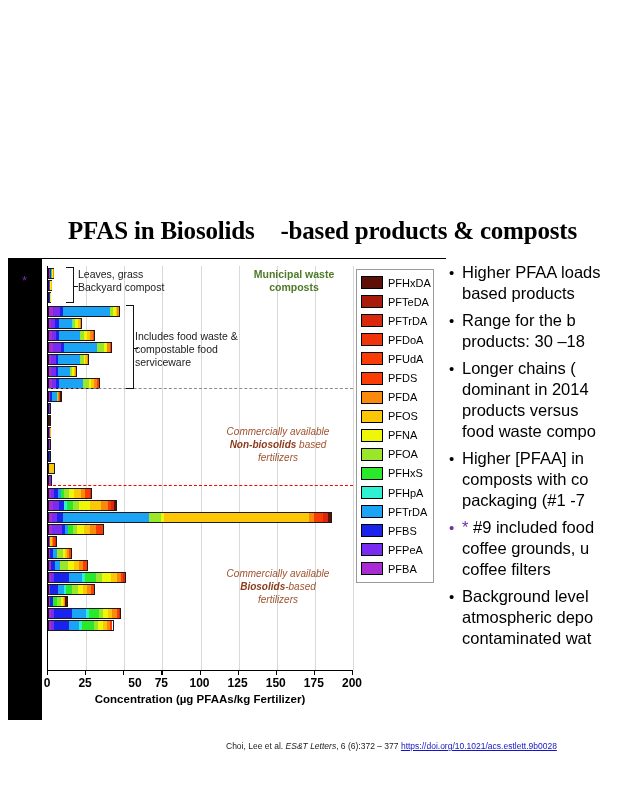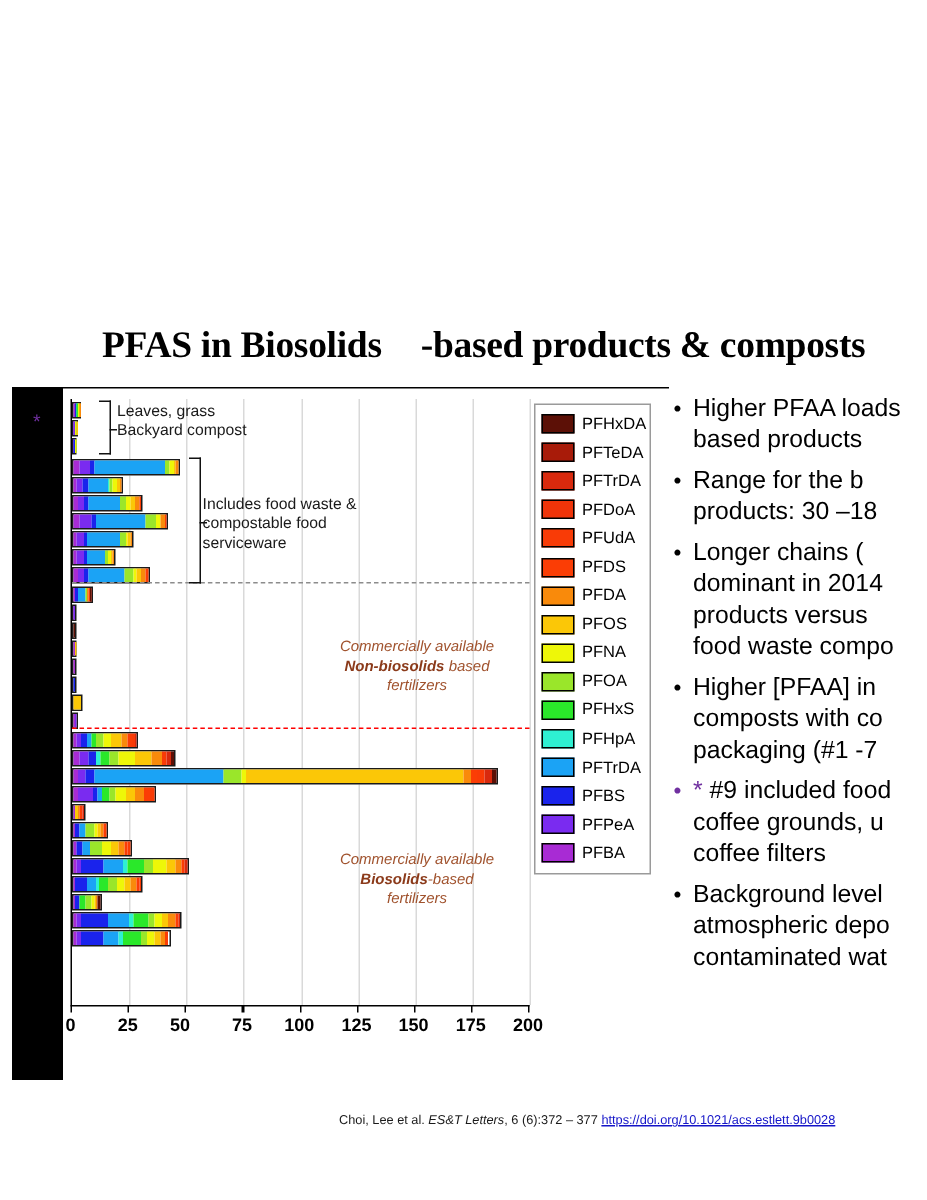--- a/index.html
+++ b/index.html
@@ -544,32 +544,37 @@
       <div class="dashline red" style="top: 219px;"></div>
       <div class="bracket" style="left: 18px; top: 1px; width: 8px; height: 36px;">
         <div class="nub" style="top: 18px;"></div>
       </div>
       <div class="bracket" style="left: 78px; top: 39px; width: 8px; height: 84px;">
         <div class="nub" style="top: 42px;"></div>
       </div>
     </div>
 
   <div id="xaxis"></div>
+  <div id="xaxis-title">Concentration (µg PFAAs/kg Fertilizer)</div>
 
   <div class="annot" id="annot-leaves">
     <div>Leaves, grass</div>
     <div>Backyard compost</div>
   </div>
 
   <div class="annot" id="annot-food">
     <div>Includes food waste &amp;</div>
     <div>compostable food</div>
     <div>serviceware</div>
   </div>
 
+  <div id="annot-muni">
+    <div>Municipal waste</div>
+    <div>composts</div>
+  </div>
 
   <div class="annot-comm" id="annot-nonbio">
     <div>Commercially available</div>
     <div><b>Non-biosolids</b><span> based</span></div>
     <div>fertilizers</div>
   </div>
 
   <div class="annot-comm" id="annot-bio">
     <div>Commercially available</div>
     <div><b>Biosolids</b><span>-based</span></div>
@@ -683,21 +688,21 @@
 
   <div id="cites">
       <div><span>Choi,</span><span> </span><span>Lee  et al.</span><span> </span><span class="it">ES&amp;T Letters</span><span>, 6 (6):372</span><span> </span><span>– 377</span><span>  </span><span class="lnk">https://doi.org/10.1021/acs.estlett.9b0028</span></div>
     </div>
 
 <div class="tick" style="left: 47px;"></div>
     <div class="ticklabel" style="left: 47px;">0</div>
     <div class="tick" style="left: 85.125px;"></div>
     <div class="ticklabel" style="left: 85.125px;">25</div>
     <div class="tick" style="left: 123.25px;"></div>
-    <div class="ticklabel" style="left: 120px;">50</div>
+    <div class="ticklabel" style="left: 135px;">50</div>
     <div class="tick" style="left: 161.375px;"></div>
     <div class="ticklabel" style="left: 161.375px;">75</div>
     <div class="tick" style="left: 199.5px;"></div>
     <div class="ticklabel" style="left: 199.5px;">100</div>
     <div class="tick" style="left: 237.625px;"></div>
     <div class="ticklabel" style="left: 237.625px;">125</div>
     <div class="tick" style="left: 275.75px;"></div>
     <div class="ticklabel" style="left: 275.75px;">150</div>
     <div class="tick" style="left: 313.875px;"></div>
     <div class="ticklabel" style="left: 313.875px;">175</div>

